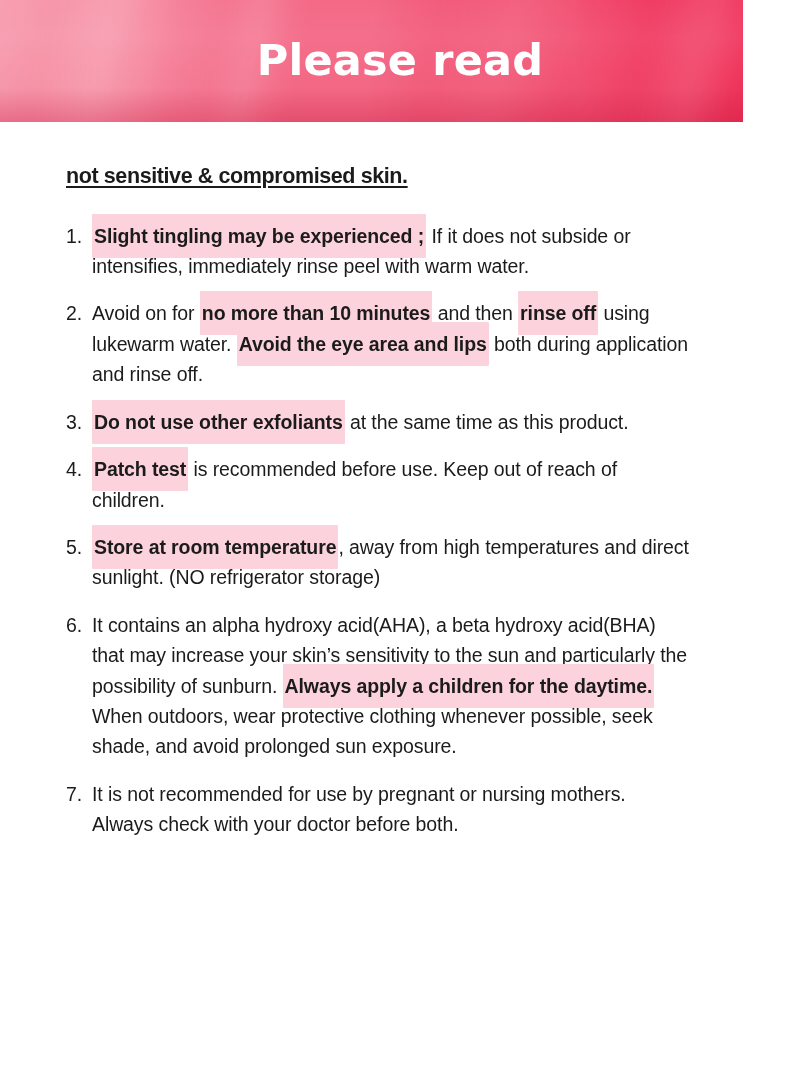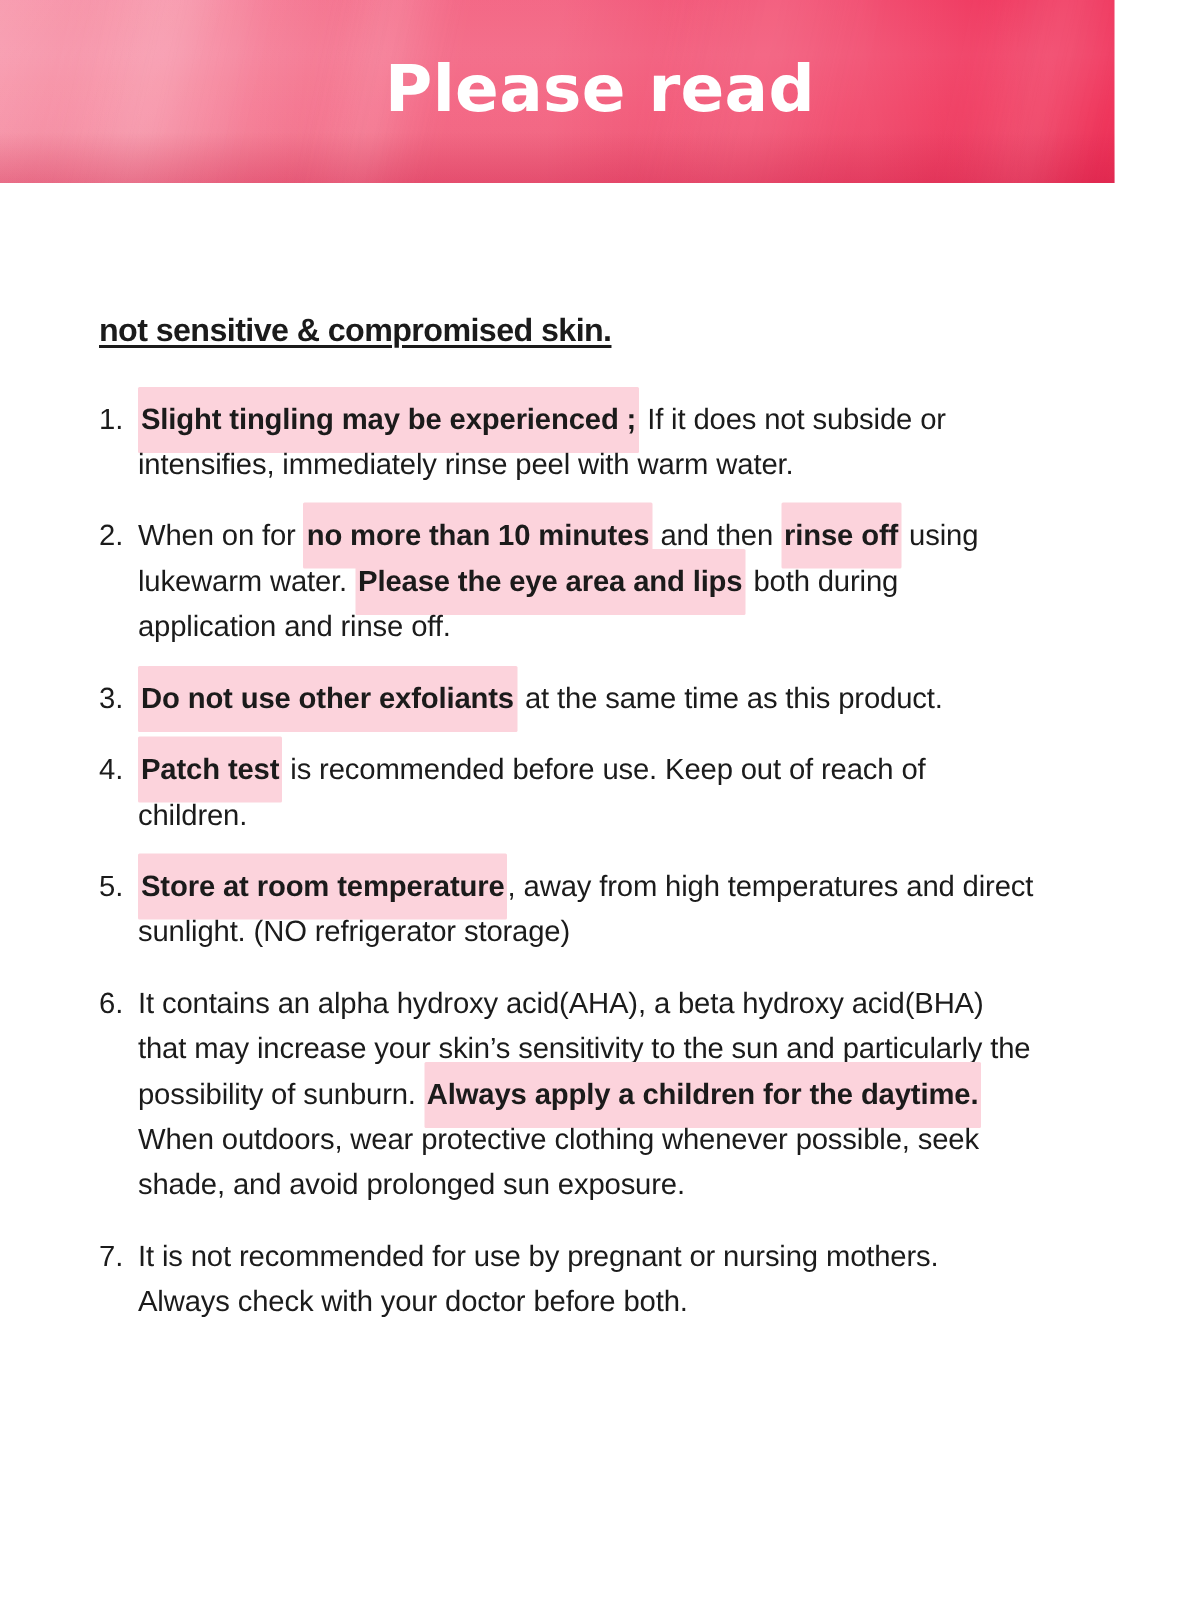--- a/index.html
+++ b/index.html
@@ -85,21 +85,20 @@
   .intro .pink-bold {
     color: #f8567e;
     font-weight: 700;
   }
   .intro .underline-bold {
     font-weight: 700;
     text-decoration: underline;
     text-underline-offset: 3px;
     text-decoration-thickness: 2px;
     letter-spacing: -0.4px;
-    margin-top: 44px;
   }
 
   ol.notes {
     margin: 0;
     padding: 0;
     list-style: none;
     counter-reset: note;
   }
   ol.notes > li {
     position: relative;
@@ -149,21 +148,21 @@
       <span class="br underline-bold">not sensitive &amp; compromised skin.</span>
     </p>
 
     <ol class="notes">
 
       <li>
         <span class="hl">Slight tingling may be experienced ;</span><span> If it does not subside or intensifies, immediately rinse peel with warm water.</span>
       </li>
 
       <li>
-        <span>When on for </span><span class="hl">no more than 10 minutes</span><span> and then </span><span class="hl">rinse off</span><span> using lukewarm water. </span><span class="hl">Please the eye area and lips</span><span> both during application and rinse off.</span>
+        <span>Avoid on for </span><span class="hl">no more than 10 minutes</span><span> and then </span><span class="hl">rinse off</span><span> using lukewarm water. </span><span class="hl">Avoid the eye area and lips</span><span> both during application and rinse off.</span>
       </li>
 
       <li>
         <span class="hl">Do not use other exfoliants</span><span> at the same time as this product.</span>
       </li>
 
       <li>
         <span class="hl">Patch test</span><span> is recommended before use. Keep out of reach of children.</span>
       </li>
 

